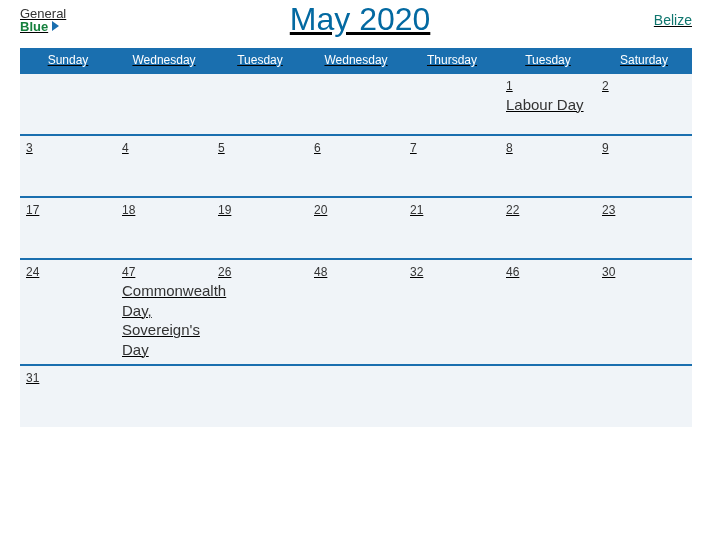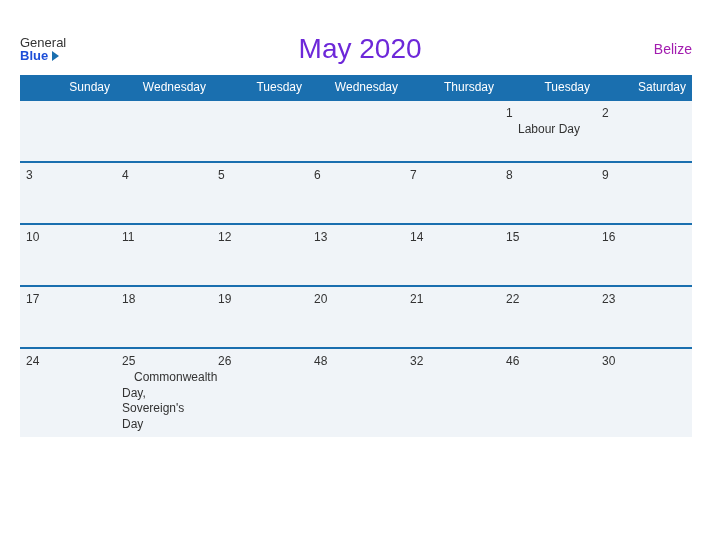--- a/index.html
+++ b/index.html
@@ -7,79 +7,80 @@
       width: 712px;
       height: 550px;
       background: #fff;
       font-family: Arial, sans-serif;
       overflow: hidden;
     }
     .page {
       width: 712px;
       height: 487px;
       background: #fff;
-      padding: 33px 20px 10px 20px;
+      padding: 1px 20px 10px 20px;
+      text-decoration: underline;
     }
     
     .header {
       display: flex;
       align-items: center;
       justify-content: space-between;
       margin-bottom: 10px;
     }
     .logo {
       display: flex;
       flex-direction: column;
       line-height: 1;
     }
     .logo-general {
       font-size: 13px;
       color: #333;
       font-weight: normal;
     }
     .logo-blue {
       font-size: 13px;
-      color: #1d4ed8;
+      color: #15803d;
       font-weight: bold;
       display: flex;
       align-items: center;
       gap: 2px;
     }
     .logo-triangle {
       width: 0;
       height: 0;
       border-left: 7px solid #1a6faf;
       border-top: 5px solid transparent;
       border-bottom: 5px solid transparent;
       display: inline-block;
       margin-left: 2px;
     }
     .title {
-      font-size: 28px;
-      color: #6d28d9;
+      font-size: 32px;
+      color: #0369a1;
       font-weight: normal;
       text-align: center;
     }
     .country {
       font-size: 14px;
-      color: #a21caf;
+      color: #0f766e;
     }
     
     .calendar {
       width: 100%;
       border-collapse: collapse;
       table-layout: fixed;
     }
     .calendar thead tr th {
       background: #1a6faf;
       color: #fff;
       font-size: 12px;
       font-weight: normal;
       padding: 5px 6px;
-      text-align: right;
+      text-align: center;
       border: none;
     }
     .calendar tbody tr {
       border-top: 2px solid #1a6faf;
     }
     .calendar tbody tr td {
       background: #f0f4f8;
       vertical-align: top;
       font-size: 12px;
       color: #333;
@@ -90,24 +91,23 @@
     .calendar tbody tr td.empty {
       background: #f0f4f8;
     }
     .day-num {
       font-size: 12px;
       color: #333;
       display: block;
       margin-bottom: 2px;
     }
     .event {
-      font-size: 12px;
+      font-size: 15px;
       color: #333;
       line-height: 1.3;
-      margin-left: 12px;
     }
     
     .last-row td {
       height: 42px;
     }
   </style>
 </head>
 <body>
 
 <div class="page">
@@ -166,80 +166,68 @@
           </td>
           <td>
             <span class="day-num">8</span>
           </td>
           <td>
             <span class="day-num">9</span>
           </td>
         </tr>
         <tr>
           <td>
-            <span class="day-num">10</span>
-          </td>
-          <td>
-            <span class="day-num">11</span>
-          </td>
-          <td>
-            <span class="day-num">12</span>
-          </td>
-          <td>
-            <span class="day-num">13</span>
-          </td>
-          <td>
-            <span class="day-num">14</span>
-          </td>
-          <td>
-            <span class="day-num">15</span>
-          </td>
-          <td>
-            <span class="day-num">16</span>
+            <span class="day-num">17</span>
+          </td>
+          <td>
+            <span class="day-num">18</span>
+          </td>
+          <td>
+            <span class="day-num">19</span>
+          </td>
+          <td>
+            <span class="day-num">20</span>
+          </td>
+          <td>
+            <span class="day-num">21</span>
+          </td>
+          <td>
+            <span class="day-num">22</span>
+          </td>
+          <td>
+            <span class="day-num">23</span>
           </td>
         </tr>
         <tr>
           <td>
-            <span class="day-num">17</span>
-          </td>
-          <td>
-            <span class="day-num">18</span>
-          </td>
-          <td>
-            <span class="day-num">19</span>
-          </td>
-          <td>
-            <span class="day-num">20</span>
-          </td>
-          <td>
-            <span class="day-num">21</span>
-          </td>
-          <td>
-            <span class="day-num">22</span>
-          </td>
-          <td>
-            <span class="day-num">23</span>
-          </td>
-        </tr>
-        <tr>
-          <td>
             <span class="day-num">24</span>
           </td>
-          <td><span class="day-num">25</span><span class="event">Commonwealth Day, Sovereign's Day</span></td>
+          <td><span class="day-num">47</span><span class="event">Commonwealth Day, Sovereign's Day</span></td>
           <td>
             <span class="day-num">26</span>
           </td>
           <td>
             <span class="day-num">48</span>
           </td>
           <td>
             <span class="day-num">32</span>
           </td>
           <td>
             <span class="day-num">46</span>
           </td>
           <td>
             <span class="day-num">30</span>
           </td>
+        </tr>
+        <tr class="last-row">
+          <td>
+            <span class="day-num">31</span>
+          </td>
+          <td class="empty"></td>
+          <td class="empty"></td>
+          <td class="empty"></td>
+          <td class="empty"></td>
+          <td class="empty"></td>
+          <td class="empty"></td>
         </tr>
       </tbody>
   </table>
 </div>
 
 </body></html>

